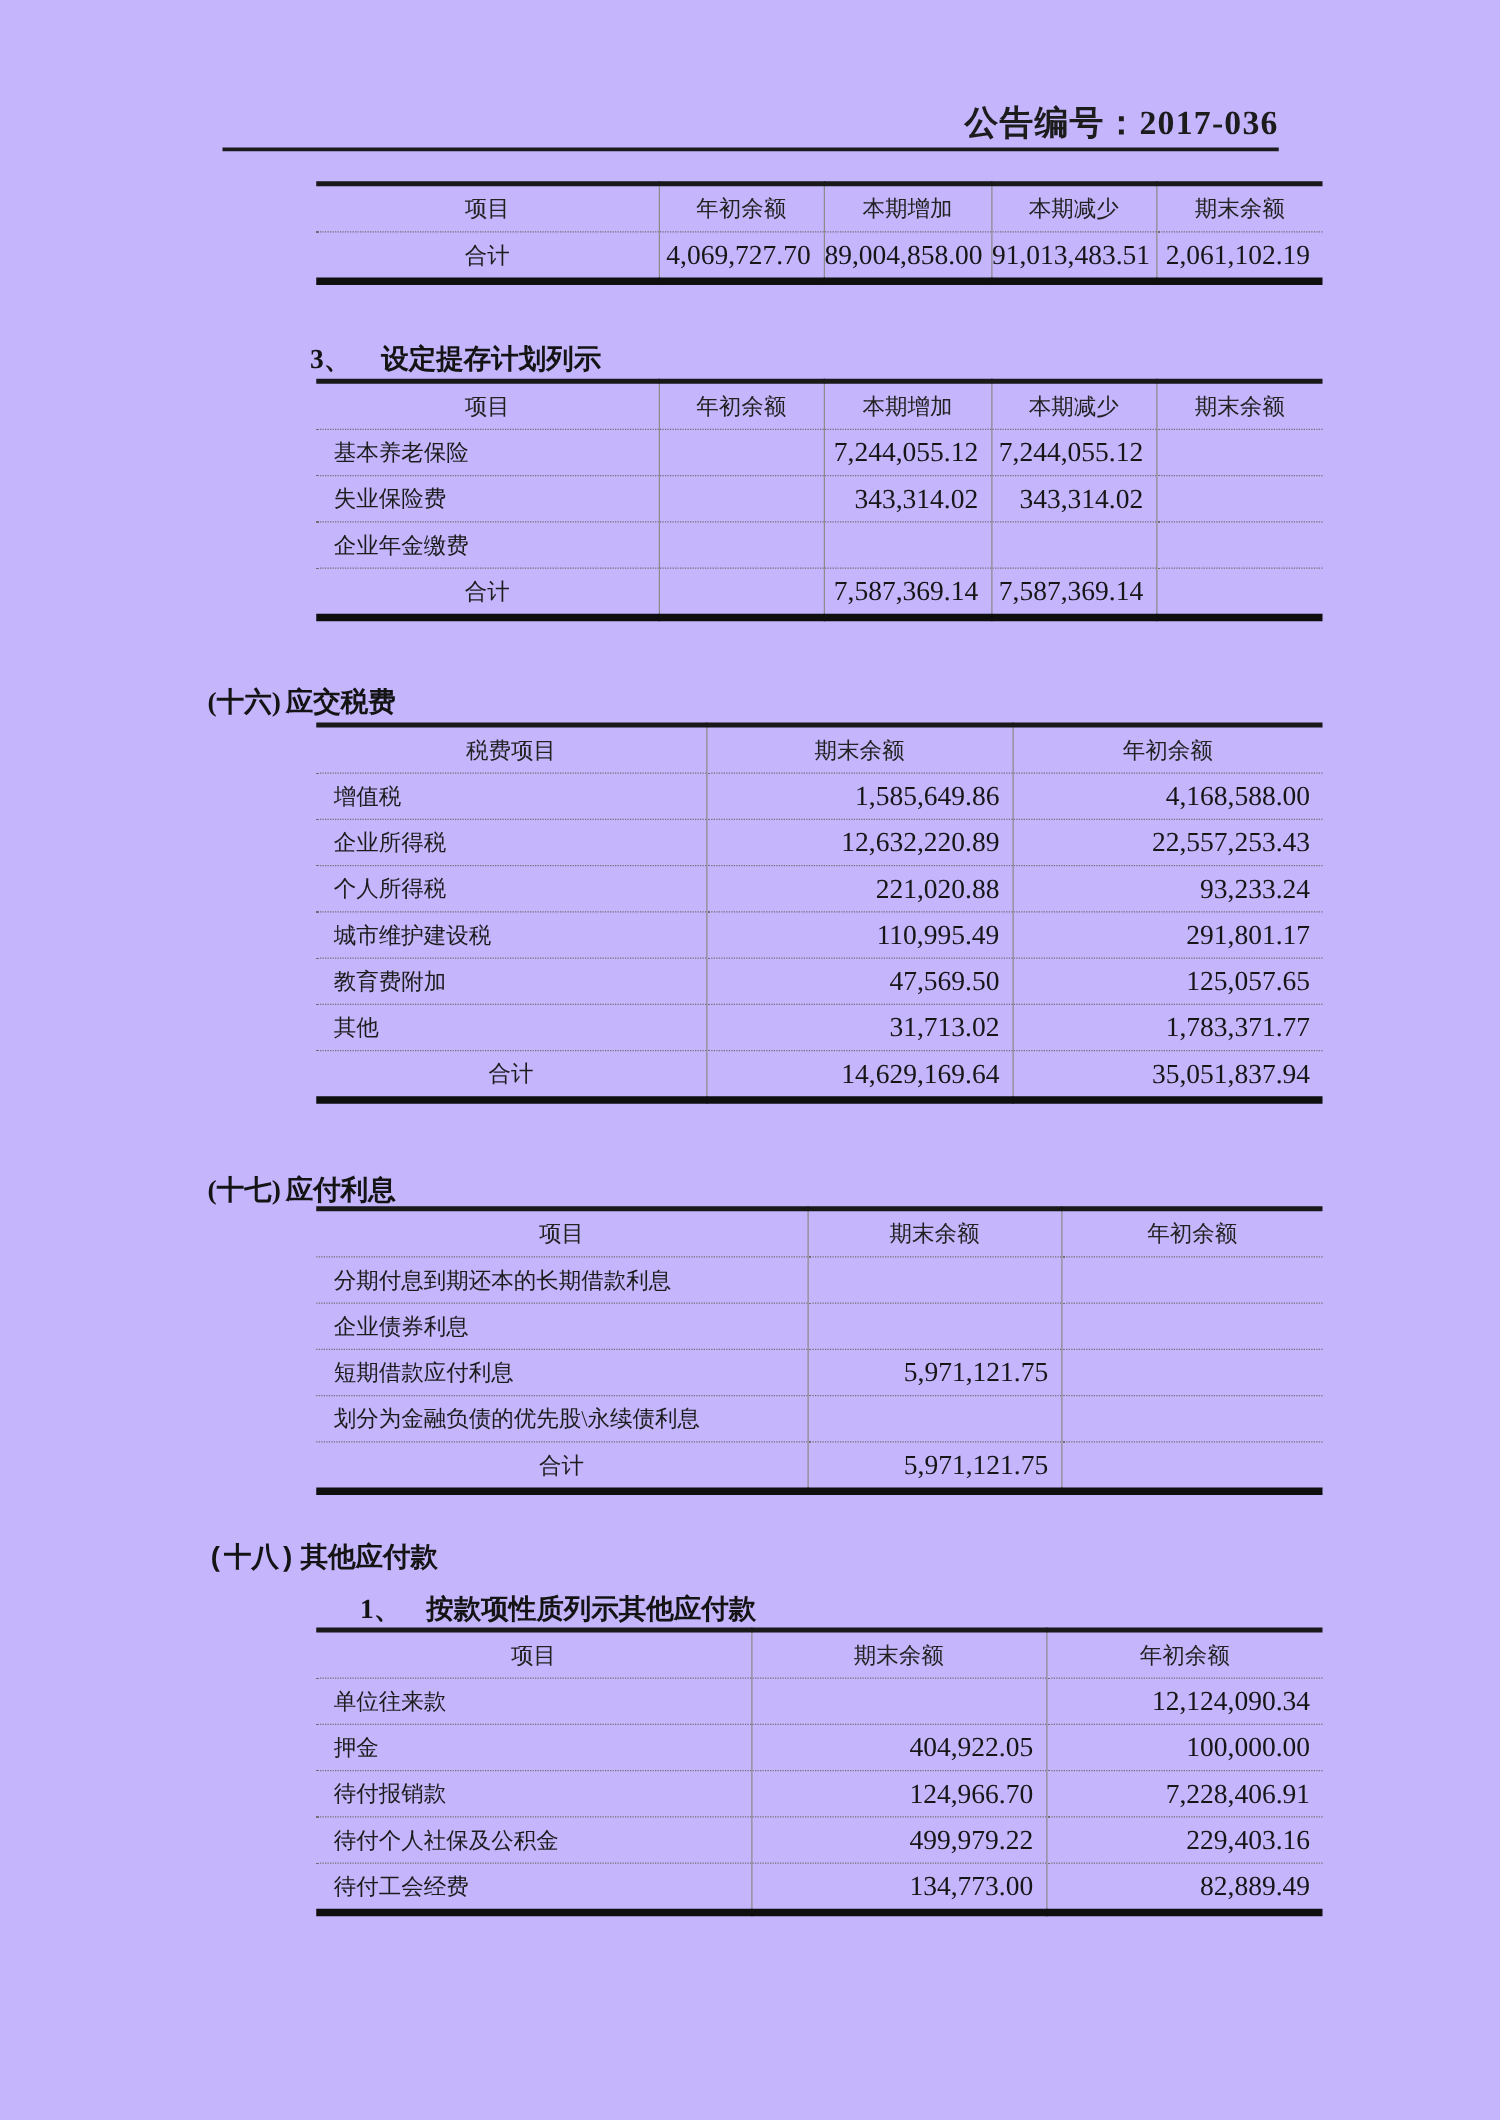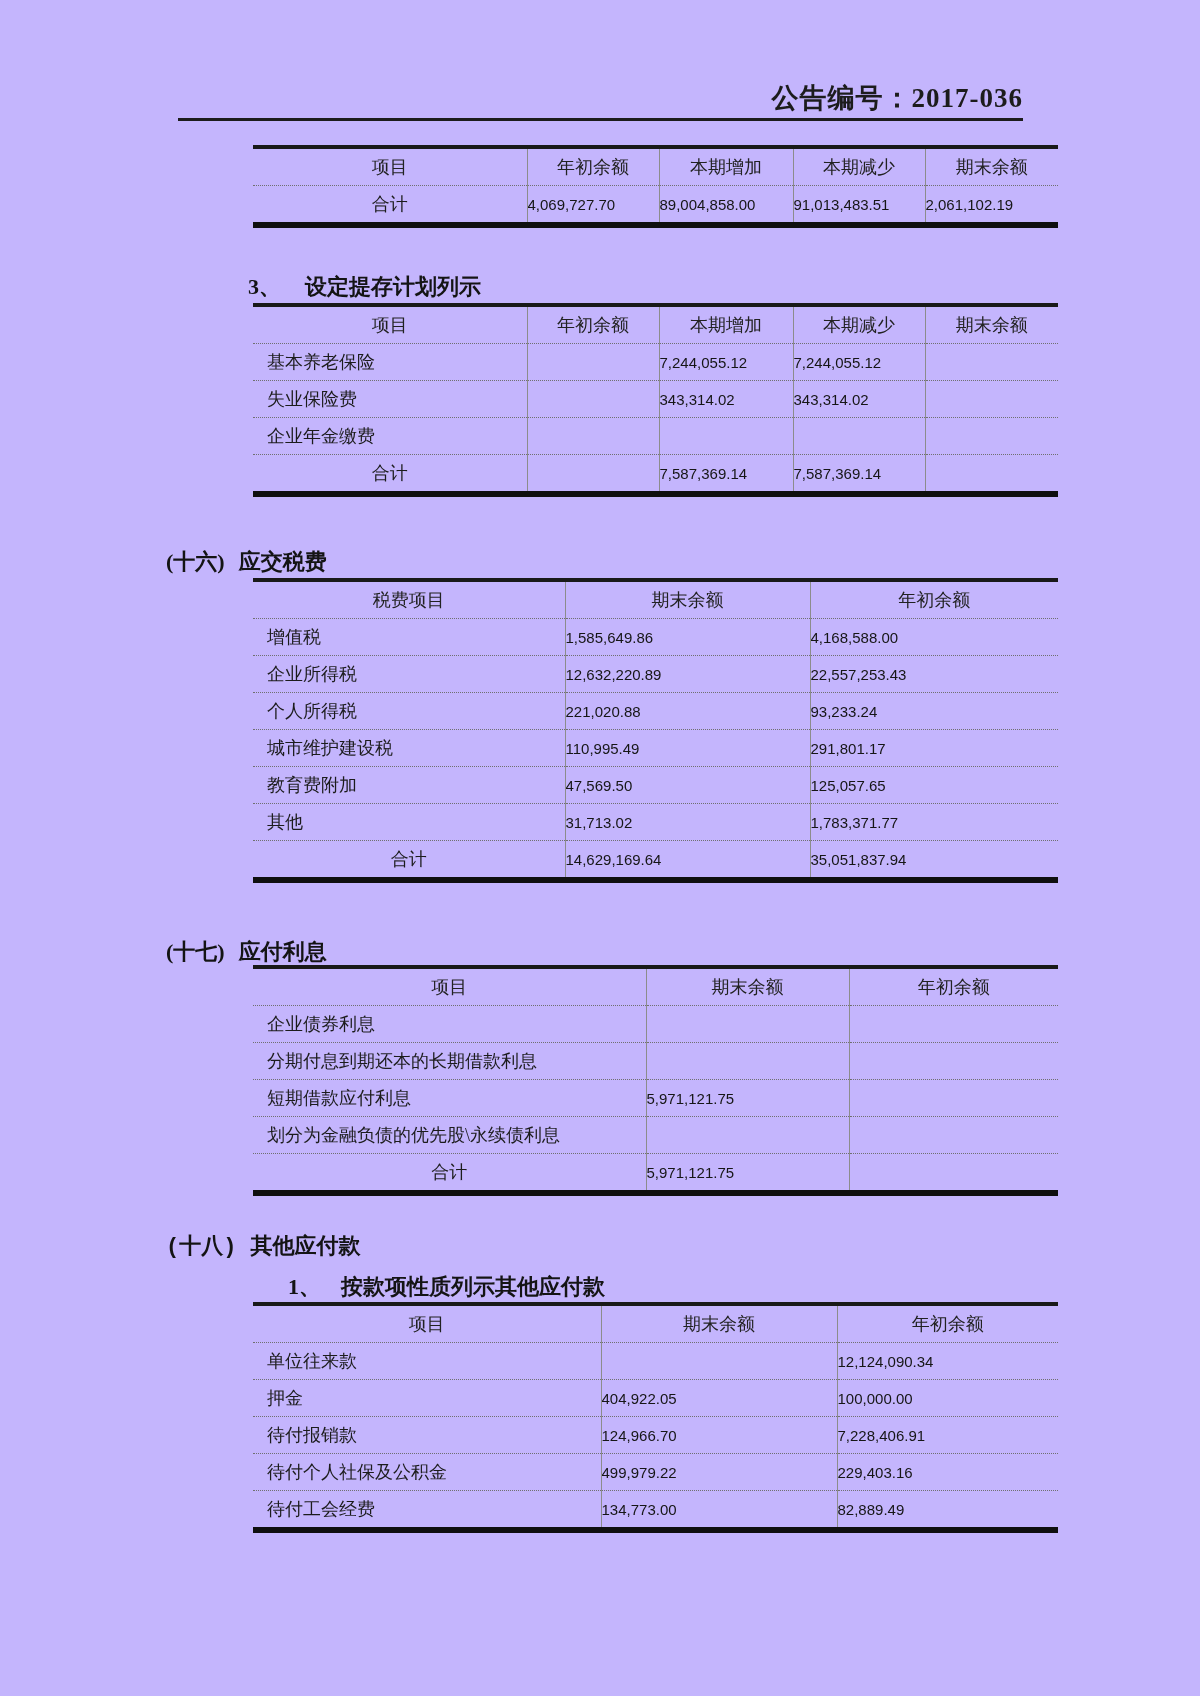--- a/index.html
+++ b/index.html
@@ -23,41 +23,41 @@
     position:absolute; top:118px; left:178px; width:845px; height:3px;
     background:#1c1c1c;
   }
 
   
   .sec-h {
     position:absolute; font-size:22px; font-weight:bold;
     line-height:26px; white-space:nowrap; color:#141414;
   }
   .sec-h .h-num { display:inline-block; }
-  .sec-h.paren .h-num { margin-right:14px; }
+  .sec-h.paren .h-num { margin-right:4px; }
   .sec-h.numbered .h-num { width:57px; }
 
   
   table.tbl {
     position:absolute; left:253px; width:805px;
     border-collapse:collapse; table-layout:fixed;
     border-top:4px solid #191919;
     border-bottom:6px solid #0f0f0f;
   }
   table.tbl th, table.tbl td {
     height:36px; padding:0; margin:0;
     font-weight:normal; white-space:nowrap; overflow:hidden;
     font-size:18px; vertical-align:middle;
   }
   table.tbl th { text-align:center; color:#222;font-family:Liberation Mono, monospace; }
   table.tbl td.lbl { text-align:left; padding-left:14px; }
   table.tbl td.num {
-    text-align:left; padding-right:10px;
-    font-family:Liberation Sans, sans-serif;
-    font-size:15px; color:#161616;
+    text-align:right; padding-right:10px;
+    font-family:Liberation Serif, serif;
+    font-size:22px; color:#161616;
   }
   table.tbl tr.total td.lbl { text-align:center; padding-left:0; }
   table.tbl th + th, table.tbl td + td { border-left:1px solid #8c8c8c; }
   table.tbl thead th { border-bottom:1px dotted #707070; }
   table.tbl tbody tr + tr td { border-top:1px dotted #707070; }
 
   #tbl-summary  { top:145px; }
   #tbl-dc       { top:303px; }
   #tbl-tax      { top:578px; }
   #tbl-interest { top:965px; }
@@ -224,26 +224,26 @@
       </colgroup>
       <thead>
         <tr>
           <th>项目</th>
           <th>期末余额</th>
           <th>年初余额</th>
         </tr>
       </thead>
       <tbody>
         <tr>
+          <td class="lbl">分期付息到期还本的长期借款利息</td>
+          <td class="num"></td>
+          <td class="num"></td>
+        </tr>
+        <tr>
           <td class="lbl">企业债券利息</td>
-          <td class="num"></td>
-          <td class="num"></td>
-        </tr>
-        <tr>
-          <td class="lbl">分期付息到期还本的长期借款利息</td>
           <td class="num"></td>
           <td class="num"></td>
         </tr>
         <tr>
           <td class="lbl">短期借款应付利息</td>
           <td class="num">5,971,121.75</td>
           <td class="num"></td>
         </tr>
         <tr>
           <td class="lbl">划分为金融负债的优先股\永续债利息</td>

